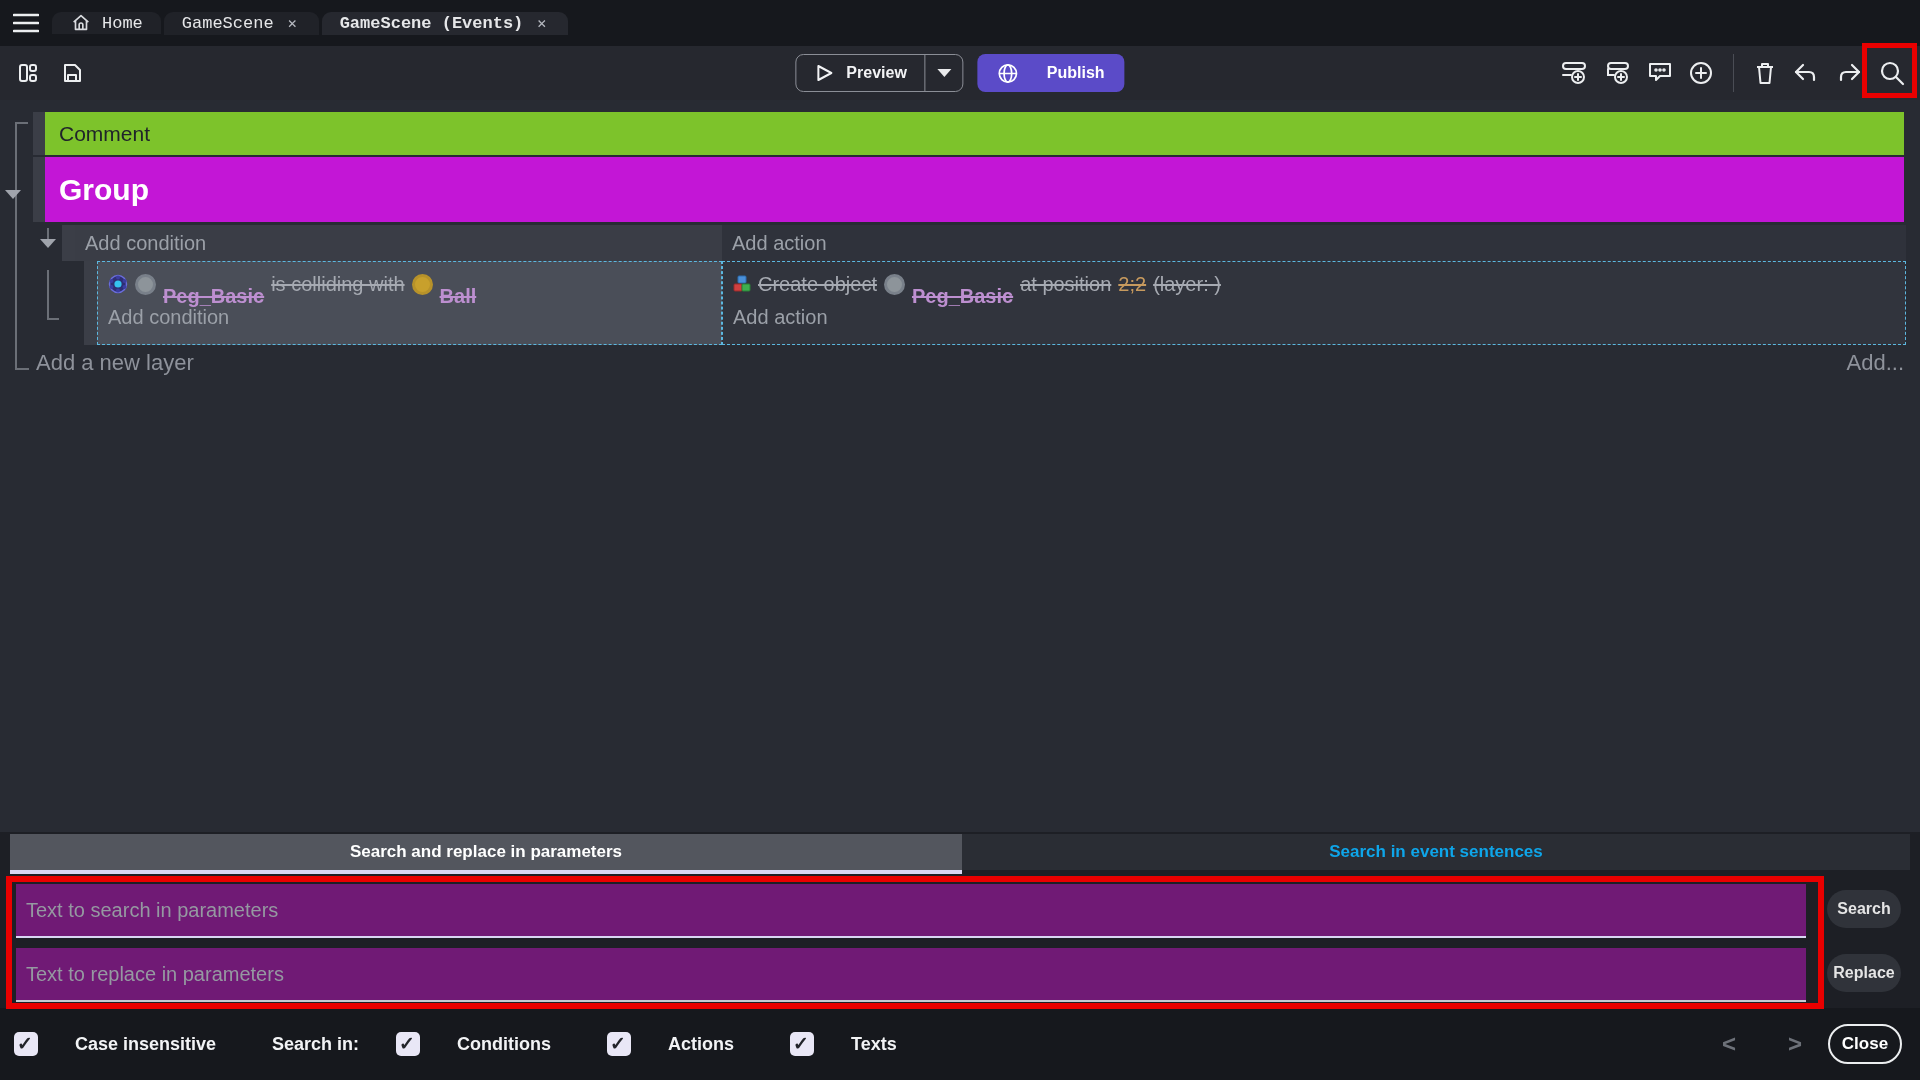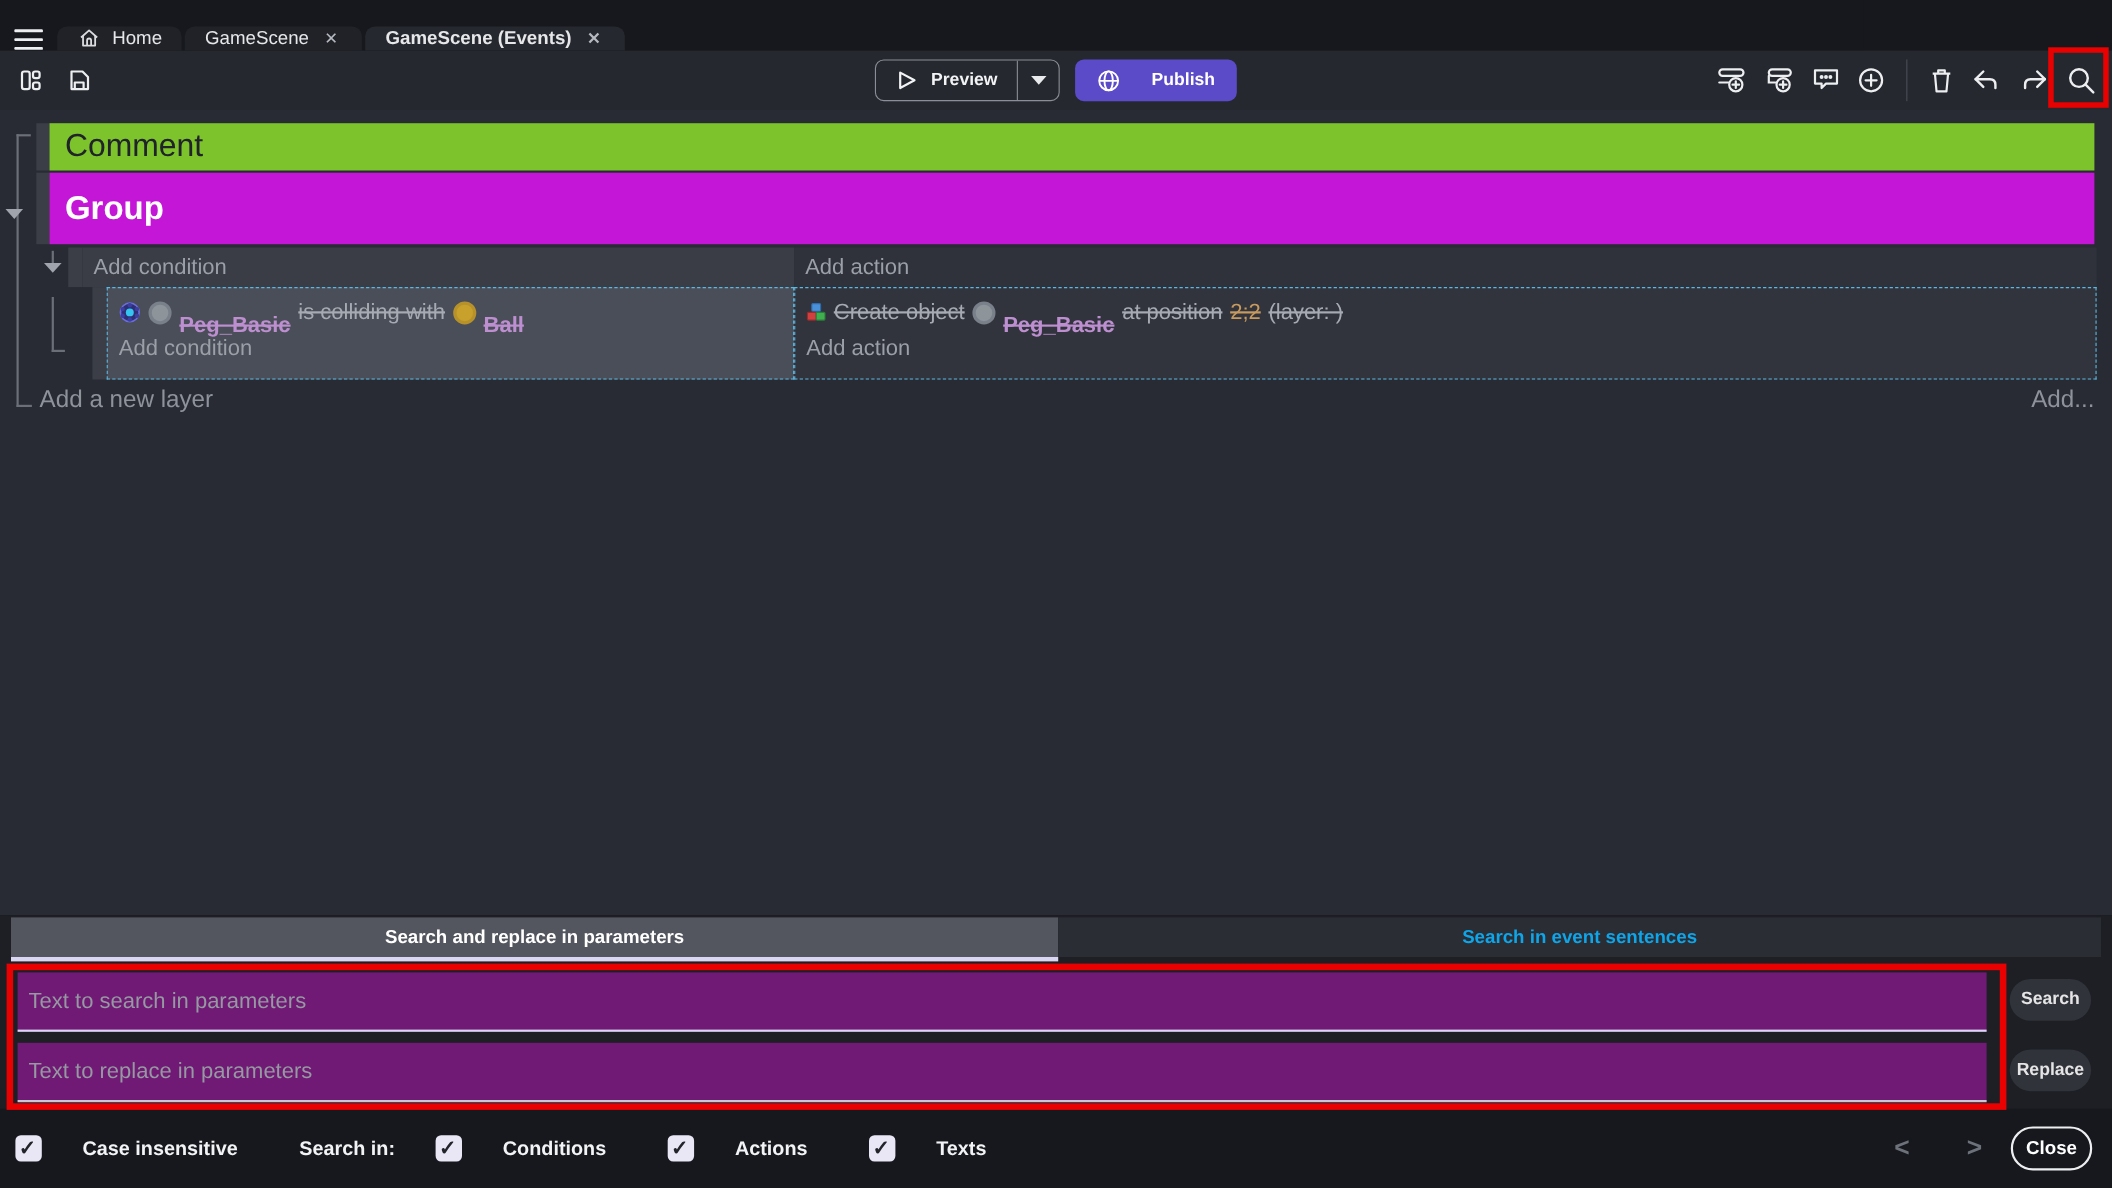--- a/index.html
+++ b/index.html
@@ -2,21 +2,21 @@
 <html><head>
 <meta charset="utf-8">
 <style>
   * { margin:0; padding:0; box-sizing:border-box; }
   html,body { width:1920px; height:1080px; overflow:hidden; background:#16181d;
     font-family:"Liberation Sans", sans-serif; }
   svg { display:block; }
 
   
   .tabbar { position:absolute; left:0; top:0; width:1694px; height:46px; background:#16181d;
-    display:flex; align-items:flex-end; }
+    display:flex; align-items:center;font-family:Liberation Mono, monospace; }
   .hamburger { width:52px; display:flex; align-items:center; justify-content:center; cursor:pointer; }
   .tab { display:flex; align-items:center; gap:10px; padding:0 18px; color:#e6e7e9; font-size:17px;
     border-top-left-radius:9px; border-top-right-radius:9px; cursor:pointer; }
   .tab.plain { background:#202228; margin-right:3px; }
   .tab.active { background:#26282f; font-weight:bold; }
   .tab .close { color:#b6b9c0; font-size:15px; padding:2px 4px; }
 
   
   .toolbar { position:absolute; left:0; top:46px; width:1920px; height:54px; background:#26282f; }
   .tb-left { position:absolute; left:16px; top:0; height:54px; display:flex; align-items:center; gap:20px; }
@@ -37,21 +37,21 @@
   .publish-btn { display:flex; align-items:center; gap:28px; height:38px; padding:0 20px;
     background:#5b4bc8; border-radius:8px; color:#fff; font-weight:bold; font-size:16px; cursor:pointer; }
 
   
   .events { position:absolute; left:0; top:100px; width:1920px; height:732px; background:#282b33; }
   .vline { position:absolute; background:#6b6f77; }
   .handle { position:absolute; background:#3b3e47; }
   .tri-down { position:absolute; width:0; height:0; border-left:8px solid transparent;
     border-right:8px solid transparent; border-top:9px solid #a0a4ac; }
   .comment-bar { position:absolute; left:45px; top:12px; width:1859px; height:43px; background:#7dc32b;
-    color:#20242a; font-size:29px; display:flex; align-items:center; padding-left:14px; }
+    color:#20242a; font-size:21px; display:flex; align-items:center; padding-left:14px; }
   .group-bar { position:absolute; left:45px; top:57px; width:1859px; height:65px; background:#c316d6;
     color:#ffffff; font-size:30px; font-weight:bold; display:flex; align-items:center; padding-left:14px; }
   .hdr-cond { position:absolute; left:75px; top:125px; width:647px; height:36px; background:#3a3d46;
     color:#9ba0a8; font-size:20px; display:flex; align-items:center; padding-left:10px; }
   .hdr-act  { position:absolute; left:722px; top:125px; width:1184px; height:36px; background:#2f323b;
     color:#9ba0a8; font-size:20px; display:flex; align-items:center; padding-left:10px; }
   .sel-cond { position:absolute; left:97px;  top:161px; width:625px;  height:84px; background:#4a4e58;
     border:1px dashed #5cb8e0; }
   .sel-act  { position:absolute; left:722px; top:161px; width:1184px; height:84px; background:#31343d;
     border:1px dashed #5cb8e0; }

